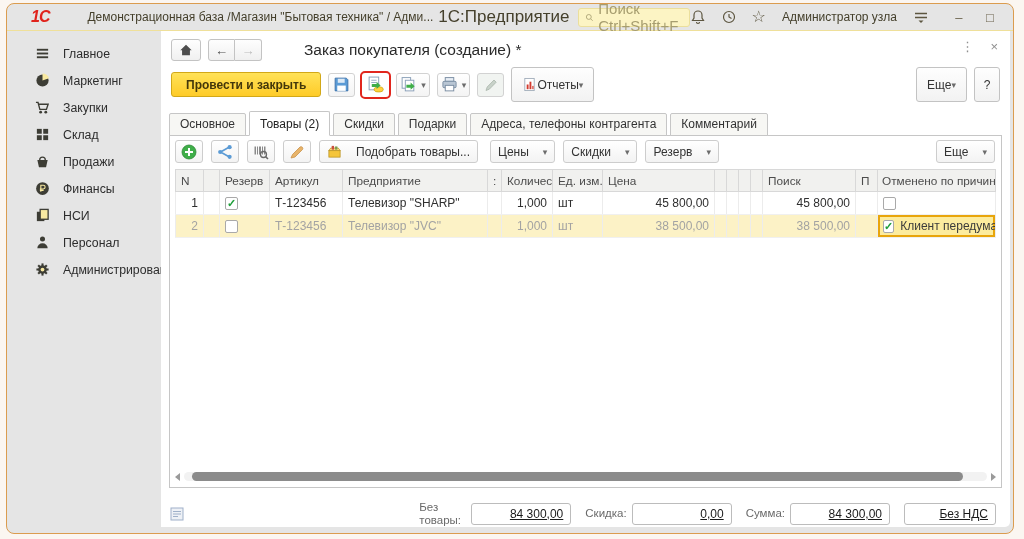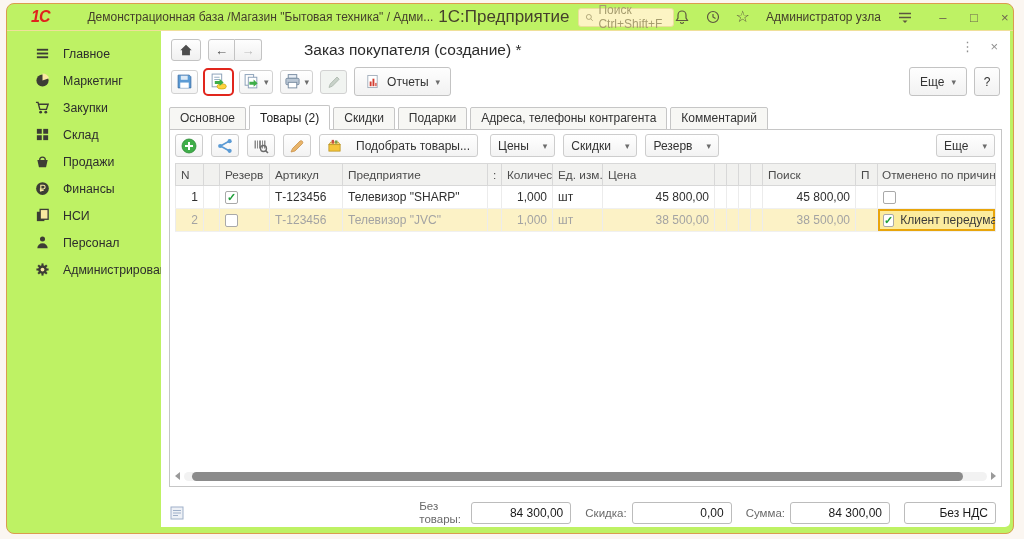--- a/index.html
+++ b/index.html
@@ -6,33 +6,33 @@
   html,body { margin:0; padding:0; }
   body {
     width:1024px; height:539px; position:relative;
     background:#fbf6f1;
     font-family:"Liberation Sans", sans-serif;
     -webkit-font-smoothing:antialiased;
     overflow:hidden;
   }
   .window {
     position:absolute; left:6px; top:3px; width:1008px; height:531px;
-    background:#bef264; border:1px solid #db9c4f; border-radius:8px;
+    background:#e5e5e5; border:1px solid #db9c4f; border-radius:8px;
     overflow:hidden;
   }
   
   .topbar { height:27px; display:flex; align-items:center; padding:0 12px; border-bottom:1px solid #efe09a; }
   .logo { margin-left:12px; color:#e0231d; font-weight:bold; font-style:italic; font-size:16px; letter-spacing:-1px; }
   .burger { margin-left:24px; width:17px; display:flex; flex-direction:column; gap:3px; cursor:pointer; }
   .burger i { height:2px; background:#6f6336; border-radius:1px; }
   .tb-title { margin-left:14px; font-size:12px; color:#45402c; white-space:nowrap; }
   .tb-app { margin-left:5px; font-size:17px; color:#45402c; white-space:nowrap; }
   .search { margin-left:8px; width:248px; height:19px; background:#fcf4c4; border:1px solid #ebdf9c; border-radius:3px;
             display:flex; align-items:center; gap:5px; padding:0 6px; }
-  .search-ph { font-size:12px; color:#a69d6f; }
+  .search-ph { font-size:15px; color:#a69d6f; }
   .tb-right { margin-left:auto; display:flex; align-items:center; gap:14px; }
   .tb-ic { width:17px; height:17px; display:flex; align-items:center; justify-content:center; cursor:pointer; }
   .tb-star { font-size:16px; color:#5d5640; line-height:1; cursor:pointer; }
   .tb-user { font-size:12px; color:#45402c; margin:0 2px; white-space:nowrap; }
   .winctl { display:flex; align-items:center; gap:17px; margin-left:8px; }
   .wbtn { color:#6d6550; font-size:13px; width:14px; text-align:center; cursor:pointer; line-height:1; }
   
   .wbody { display:flex; height:503px; }
   .sidebar { width:154px; padding-top:9px; flex:none; }
   .side-item { display:flex; align-items:center; gap:13px; padding:6px 4px 6px 28px; font-size:12.3px; color:#2d2d2d; cursor:pointer; }
@@ -54,22 +54,22 @@
   .corner-close { position:absolute; top:8px; right:12px; color:#8f8f8f; font-size:13px; cursor:pointer; }
   
   .form-toolbar { display:flex; align-items:center; gap:7px; padding:3px 10px 9px 10px; }
   .btn-primary { height:25px; padding:0 14px; background:linear-gradient(#ffe258,#fecb28); border:1px solid #d2a818;
                  border-radius:3px; font-weight:bold; font-size:12px; color:#43370a; display:flex; align-items:center; cursor:pointer; }
   .icon-btn { height:24px; min-width:27px; display:flex; align-items:center; justify-content:center; gap:4px;
               border:1px solid transparent; border-radius:3px; background:transparent; cursor:pointer; padding:0 3px; }
   .icon-btn.bordered { border-color:#d2d2d2; background:linear-gradient(#ffffff,#f4f4f4); }
   .caret { font-size:9px; color:#6c6c6c; }
   .annotated { outline:2px solid #e1261d; outline-offset:0px; border-radius:3px; }
-  .btn { height:29px; border:1px solid #c3c3c3; border-radius:3px; background:linear-gradient(#fefefe,#f2f2f2);
-         font-size:12px; color:#333; display:flex; align-items:center; gap:7px; padding:0 10px; cursor:pointer; }
+  .btn { height:35px; border:1px solid #c3c3c3; border-radius:3px; background:linear-gradient(#fefefe,#f2f2f2);
+         font-size:12px; color:#333; display:flex; align-items:center; padding:0 10px; cursor:pointer; }
   .tb-spacer { margin-left:auto; display:flex; gap:7px; }
   .btn.q { width:26px; justify-content:center; padding:0; }
   
   .tabs { display:flex; align-items:flex-end; padding-left:8px; position:relative; z-index:2; margin-bottom:-1px; }
   .tab { border:1px solid #c6c6c6; background:#f7f7f4; padding:3px 10px 4px 10px; font-size:12px; color:#333;
          margin-right:3px; border-radius:2px 2px 0 0; cursor:pointer; white-space:nowrap; }
   .tab.active { background:#fff; border-bottom:1px solid #fff; padding-top:5px; color:#222; }
   
   .panel { margin:0 8px; border:1px solid #c6c6c6; height:358px; background:#fff; display:flex; flex-direction:column; }
   .goods-toolbar { display:flex; align-items:center; gap:8px; padding:4px 6px 4px 5px; }
@@ -95,21 +95,21 @@
   .sarr { width:0; height:0; border-top:4px solid transparent; border-bottom:4px solid transparent; cursor:pointer; }
   .sarr.left { border-right:5px solid #9a9a9a; }
   .sarr.right { border-left:5px solid #9a9a9a; }
   .track { flex:1; height:9px; background:#f2f2f2; border-radius:5px; position:relative; }
   .thumb { position:absolute; left:8px; right:24px; top:0; height:9px; background:#8b8b8b; border-radius:5px; cursor:grab; }
   
   .totals { display:flex; align-items:center; margin:13px 14px 0 9px; font-size:11.5px; color:#6a6a6a; }
   .t-label { margin-right:5px; text-align:left; line-height:1.15; white-space:nowrap; }
   .t-label.wrap { width:47px; white-space:normal; }
   .t-field { height:22px; border:1px solid #bcbcbc; border-radius:3px; background:#fff; display:flex; align-items:center;
-             justify-content:flex-end; padding:0 7px; font-size:12px; color:#1a1a1a; }
+             justify-content:flex-end; padding:0 7px; font-size:12px; color:#1a1a1a;text-decoration:underline; }
   .w100 { width:100px; } .w92 { width:92px; }
   .gap { margin-left:14px; }
   .totals-spacer { flex:1; }
 </style>
 </head>
 <body>
 
 <div class="window">
 
   <div class="topbar">
@@ -251,20 +251,21 @@
             </svg>
         </span>
         <span class="nav-pair">
           <span class="nbtn arr-back">←</span>
           <span class="nbtn arr-fwd">→</span>
         </span>
         <span class="form-title">Заказ покупателя (создание) *</span>
       </div>
 
       <div class="form-toolbar">
+        <span class="btn-primary">Провести и закрыть</span>
         <span class="icon-btn bordered">
           <svg width="17" height="17" viewBox="0 0 16 16">
               <path d="M2 2 h10.5 L14 3.5 V14 H2 Z" fill="#5b9bd5" stroke="#3a6ea5" stroke-width="0.8"></path>
               <rect x="4.5" y="2.6" width="6.5" height="3.8" fill="#ddeaf6"></rect>
               <rect x="4" y="9" width="8" height="5" fill="#ffffff"></rect>
             </svg>
         </span>
         <span class="icon-btn annotated">
           <svg width="17" height="17" viewBox="0 0 16 16">
               <rect x="2" y="1" width="9" height="12" fill="#ffffff" stroke="#8aa0b8" stroke-width="0.9"></rect>

